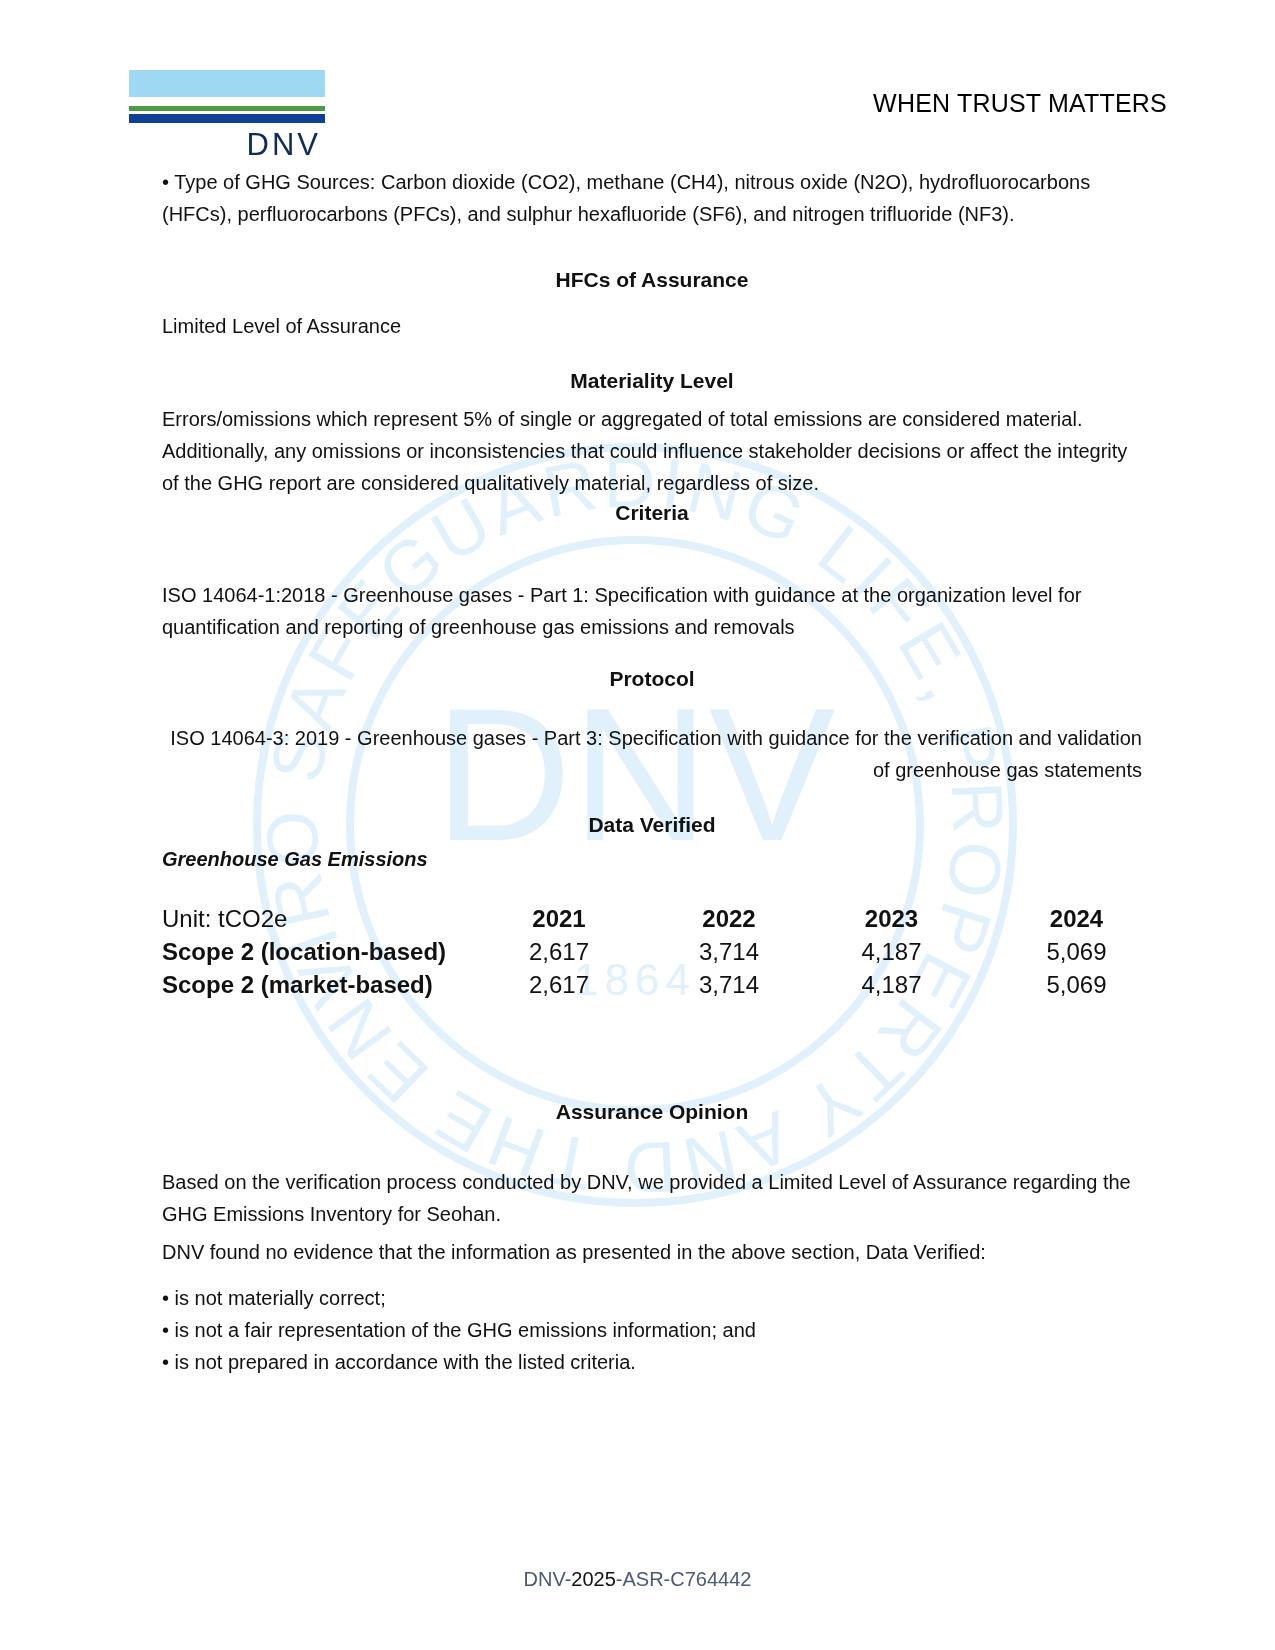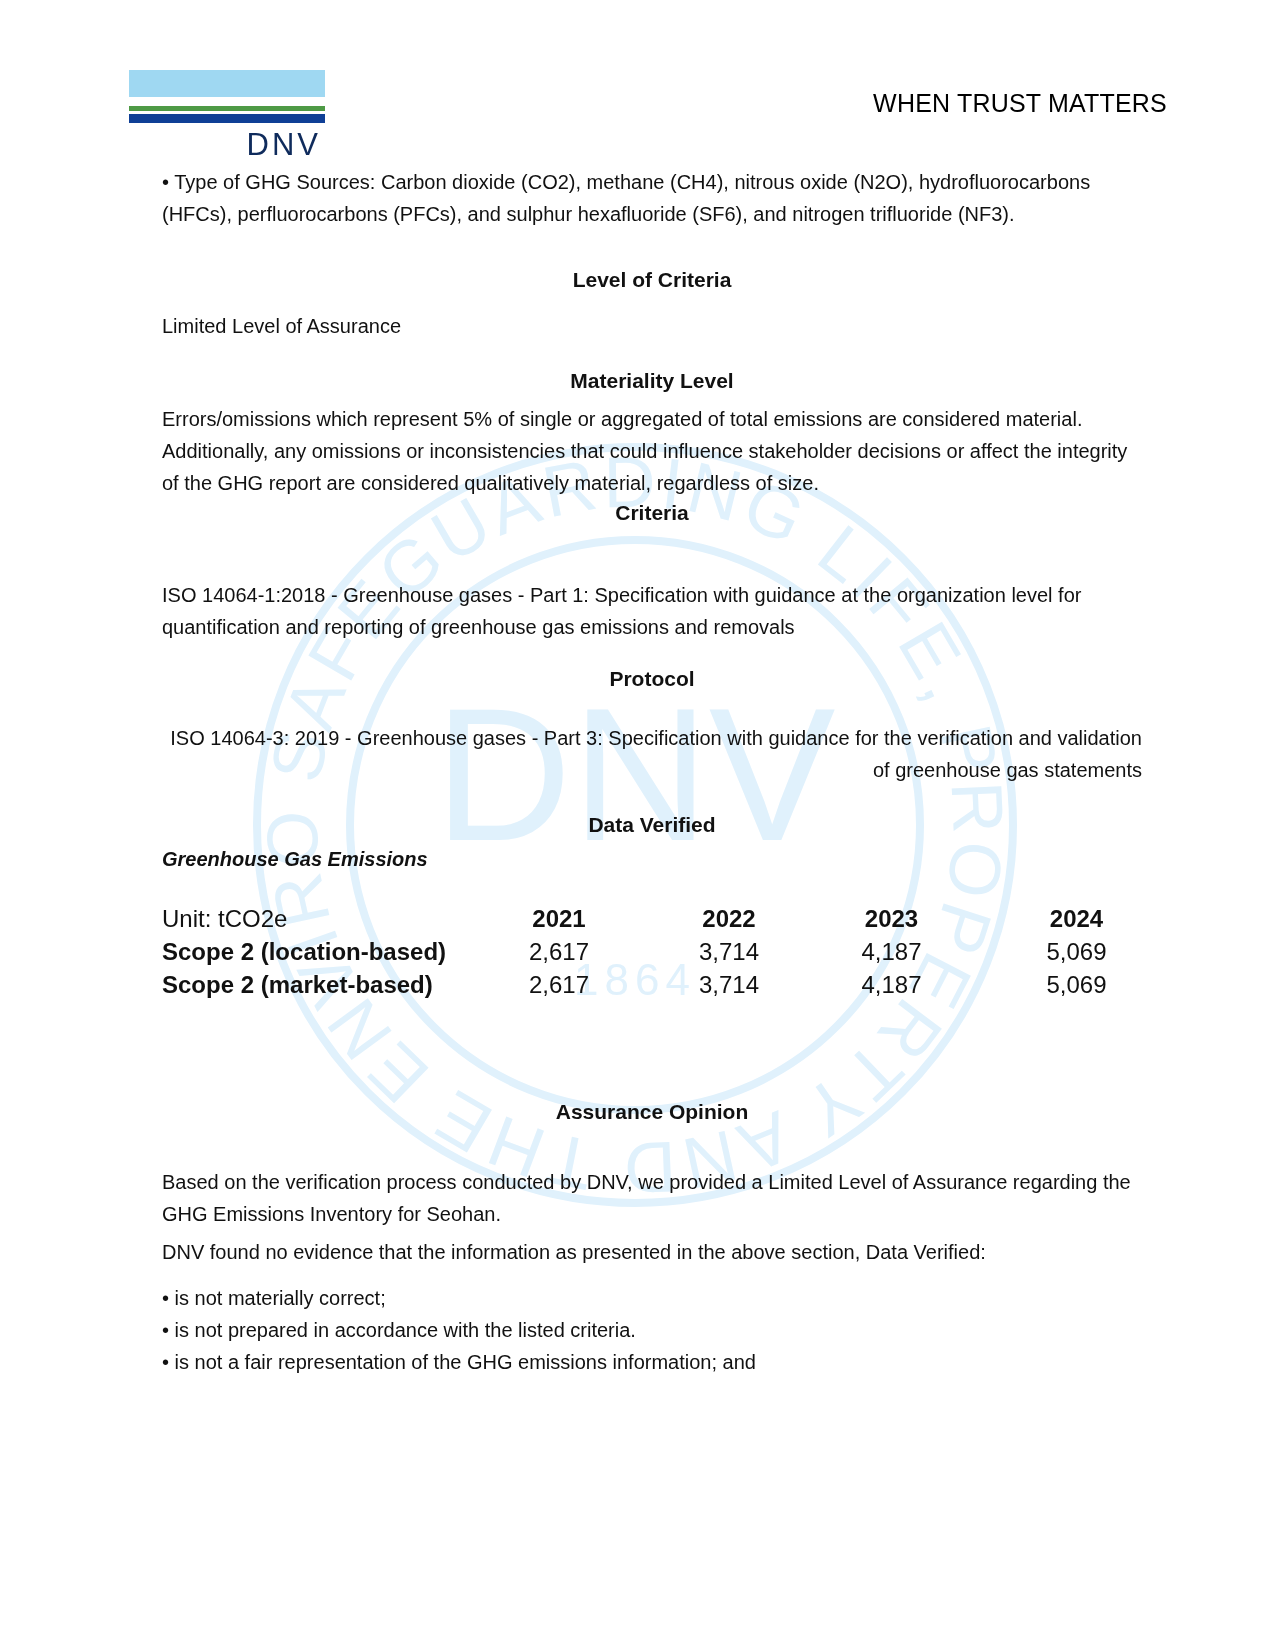--- a/index.html
+++ b/index.html
@@ -73,21 +73,21 @@
     <div class="bar-navy"></div>
     <div class="wordmark">DNV</div>
   </div>
 
   <div class="tagline">WHEN TRUST MATTERS</div>
 
   <div class="content" style="top:166px;">
     <p>• Type of GHG Sources: Carbon dioxide (CO2), methane (CH4), nitrous oxide (N2O), hydrofluorocarbons (HFCs), perfluorocarbons (PFCs), and sulphur hexafluoride (SF6), and nitrogen trifluoride (NF3).</p>
   </div>
 
-  <div class="heading" style="top:268px;">Level of Criteria</div>
+  <div class="heading" style="top:268px;">HFCs of Assurance</div>
   <div class="content" style="top:310px;">
     <p>Limited Level of Assurance</p>
   </div>
 
   <div class="heading" style="top:369px;">Materiality Level</div>
   <div class="content" style="top:403px;">
     <p>Errors/omissions which represent 5% of single or aggregated of total emissions are considered material. Additionally, any omissions or inconsistencies that could influence stakeholder decisions or affect the integrity of the GHG report are considered qualitatively material, regardless of size.</p>
   </div>
 
   <div class="heading" style="top:501px;">Criteria</div>
@@ -129,17 +129,20 @@
       <td class="num">5,069</td>
     </tr>
   </tbody>
     </table>
 
   <div class="heading" style="top:1100px;">Assurance Opinion</div>
   <div class="content" style="top:1166px;">
     <p>Based on the verification process conducted by DNV, we provided a Limited Level of Assurance regarding the GHG Emissions Inventory for Seohan.</p>
     <p style="margin-top:6px;">DNV found no evidence that the information as presented in the above section, Data Verified:</p>
     <p style="margin-top:14px;">• is not materially correct;</p>
+    <p>• is not a fair representation of the GHG emissions information; and</p>
     <p>• is not prepared in accordance with the listed criteria.</p>
-    <p>• is not a fair representation of the GHG emissions information; and</p>
   </div>
 
+  <div class="footer">
+    <span>DNV-</span><span class="year">2025</span><span>-ASR-C764442</span>
+  </div>
 </div>
 
 </body></html>

